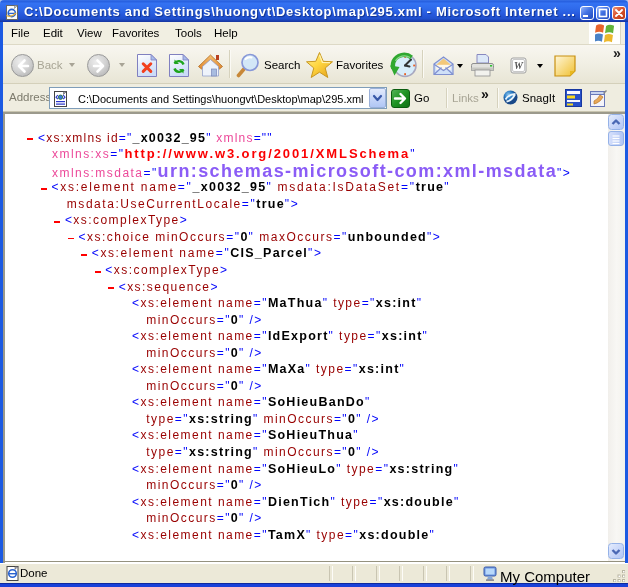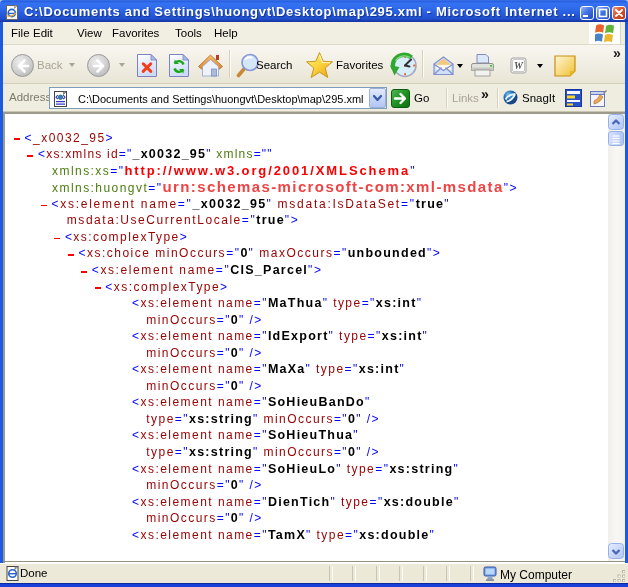--- a/index.html
+++ b/index.html
@@ -35,35 +35,35 @@
 #addr-box{left:49px;top:87px;width:338px;height:22px;background:#fff;border:1px solid #7f9db9;box-sizing:border-box}
 #addr-text{left:78px;top:93px;font-size:11px;color:#000;white-space:nowrap}
 #addr-drop{left:369px;top:88px;width:17px;height:20px;background:linear-gradient(180deg,#e2eafc 0%,#c8d7f9 50%,#b0c6f4 100%);border:1px solid #9ab0d8;border-radius:2px;box-sizing:border-box}
 #go-btn{left:391px;top:89px;width:19px;height:19px;border-radius:3px;background:linear-gradient(135deg,#52b356 0%,#1e9222 50%,#0e7013 100%);border:1px solid #0a5c0e;box-sizing:border-box}
 
 #content-frame{left:3px;top:112px;width:622px;height:451px;background:#fff;border-top:2px solid #9c9a8c;border-left:2px solid #9c9a8c;box-sizing:border-box}
 #content{left:5px;top:114px;width:603px;height:447px;background:#fff;overflow:hidden}
 #xml{position:absolute;left:0;top:15.6px;width:100%;font-size:12px;line-height:16.55px;letter-spacing:1.45px;white-space:nowrap}
 #xml .m{color:#0004fb}
 #xml .t{color:#990000}
-#xml .ns{color:#4d7c0f}
+#xml .ns{color:#ec4899}
 #xml .v{color:#000;font-weight:bold;font-size:12.5px;letter-spacing:1.25px}
-#xml .nsv{color:#ef4444;font-weight:bold;font-size:15px;letter-spacing:1.4px}
+#xml .nsv{color:#8b5cf6;font-weight:bold;font-size:18px;letter-spacing:1.4px}
 #xml .nsv2{color:#fb0002;font-weight:bold;font-size:13px;letter-spacing:1.9px}
 #xml .b{display:inline-block;width:10.6px;height:8px;position:relative}
 #xml .b i{position:absolute;left:0;top:4.8px;width:6px;height:1.8px;background:#f00}
 #xml div{height:16.55px}
 
 #sbar{left:608px;top:114px;width:17px;height:447px;background:linear-gradient(90deg,#f1efeb 0%,#f8f7f4 50%,#f4f2ed 100%)}
 .sbtn{position:absolute;left:0px;width:16px;height:15.5px;border-radius:3.5px;background:linear-gradient(135deg,#e4ecfd 0%,#c8d6f9 55%,#b2c6f5 100%);border:1px solid #95b2e8;box-sizing:border-box}
 #sthumb{position:absolute;left:0px;top:17px;width:16px;height:15px;border-radius:3px;background:linear-gradient(90deg,#d5dffb 0%,#c4d3f8 50%,#b0c4f4 100%);border:1px solid #95b2e8;box-sizing:border-box}
 
 #statusbar{left:0px;top:563px;width:628px;height:20px;background:#ece9d8;border-top:1px solid #fff;box-sizing:border-box}
 #status-done{left:20px;top:567px;font-size:11.5px;color:#000}
-#status-mc{left:500px;top:568px;font-size:12px;color:#000}
+#status-mc{left:500px;top:568px;font-size:15px;color:#000}
 .stick{position:absolute;top:566px;width:2px;height:15px;border-left:1px solid #c9c5b2;border-right:1px solid #fdfcf8}
 </style></head>
 <body>
 <div class="abs" id="corner-bg"></div>
 <div class="abs" id="titlebar"></div>
 <div class="abs" id="title-text">C:\Documents and Settings\huongvt\Desktop\map\295.xml - Microsoft Internet ...</div>
 <div class="abs winbtn" id="btn-min">
     <svg width="12" height="12" viewBox="0 0 12 12">
       <rect x="2" y="8" width="5" height="2" fill="#fff"></rect>
     </svg>
@@ -83,21 +83,21 @@
       <path d="M9.5 0.5 h3 l-3 3 z" fill="#b8c2cc" stroke="#666" stroke-width="0.5"></path>
       <circle cx="6.8" cy="8" r="3.6" fill="none" stroke="#2a63cf" stroke-width="1.6"></circle>
       <path d="M3.2 8.4 h7.2" stroke="#2a63cf" stroke-width="1.3"></path>
       <path d="M1.5 10.5 q4.5 2.5 9.5 -2.5" stroke="#e8b23a" stroke-width="1.2" fill="none"></path>
     </svg></div>
 <div class="abs" id="bord-l"></div>
 <div class="abs" id="bord-r"></div>
 <div class="abs" id="bord-b"></div>
 <div class="abs" id="menubar">
   <span style="left:8px">File</span>
-    <span style="left:30px">Edit</span>
+    <span style="left:40px">Edit</span>
     <span style="left:74px">View</span>
     <span style="left:109px">Favorites</span>
     <span style="left:172px">Tools</span>
     <span style="left:211px">Help</span>
 </div>
 <div class="abs" id="throbber">
     <svg width="24" height="20" viewBox="0 0 24 20" style="position:absolute;left:6px;top:2px">
       <g transform="rotate(4 12 10)">
         <path d="M0.5 2.2 C3 0.4 5.5 0.4 8.5 1.6 L8 9 C5.5 7.8 3 7.8 0 9.6 Z" fill="#e8642c"></path>
         <path d="M10.5 2.0 C13 0.2 15.5 0.2 18.5 1.4 L18 8.8 C15.5 7.6 13 7.6 10 9.4 Z" fill="#62b33a"></path>
@@ -156,21 +156,21 @@
       <path d="M4.5 13.5 V23 H20.5 V13.5 L12.5 6.5 Z" fill="#eef3fb" stroke="#8898c8" stroke-width="0.7"></path>
       <rect x="13.5" y="16" width="5" height="7" fill="#a8bce0" stroke="#7888b8" stroke-width="0.7"></rect>
     </svg></div>
 <div class="tsep" style="left:229px"></div>
 
 <div class="abs" style="left:236px;top:53px"><svg width="24" height="25" viewBox="0 0 24 25">
       <line x1="8" y1="16" x2="2.5" y2="22.5" stroke="#c88838" stroke-width="3.6" stroke-linecap="round"></line>
       <circle cx="14" cy="9.5" r="8" fill="#cfe6f8" fill-opacity="0.9" stroke="#8898d8" stroke-width="1.7"></circle>
       <path d="M9.5 6 a6 6 0 0 1 6 -1.5" stroke="#fff" stroke-width="2" fill="none" stroke-linecap="round"></path>
     </svg></div>
-<div class="tlabel" style="left:256px;top:59px">Search</div>
+<div class="tlabel" style="left:264px;top:59px">Search</div>
 
 <div class="abs" style="left:306px;top:52px"><svg width="27" height="26" viewBox="0 0 27 26">
       <path d="M13.5 0.5 L17.2 9.3 L26.5 9.8 L19.2 16 L21.8 25.5 L13.5 20.2 L5.2 25.5 L7.8 16 L0.5 9.8 L9.8 9.3 Z" fill="url(#gstar)" stroke="#c89820" stroke-width="1"></path>
       <defs>
         <linearGradient id="gstar" x1="0" y1="0" x2="0.8" y2="1">
           <stop offset="0" stop-color="#fff0a0"></stop>
           <stop offset="0.5" stop-color="#ffd740"></stop>
           <stop offset="1" stop-color="#e8a820"></stop>
         </linearGradient>
       </defs>
@@ -275,30 +275,30 @@
 <div class="abs" style="left:590px;top:89px"><svg width="19" height="18" viewBox="0 0 19 18">
       <rect x="0.5" y="2.5" width="14" height="15" fill="#f4f4fa" stroke="#6878b8"></rect>
       <rect x="0.5" y="2.5" width="14" height="3" fill="#c8d4f0" stroke="#6878b8"></rect>
       <path d="M4 12 q4 -2 6 -6 l3 2 q-2 4 -6 6 l-3 1 z" fill="#e8a858" stroke="#b87828" stroke-width="0.7"></path>
       <path d="M13 4 l3 -3 1 1 -3 3 z" fill="#888"></path>
     </svg></div>
 
 <div class="abs" id="content-frame"></div>
 <div class="abs" id="content">
 <div id="xml">
-<div><span class="b" style="margin-left:9px"><i></i></span><span class="m">&lt;</span><span class="t">_x0032_95</span><span class="m">&gt;</span></div>
 <div style="letter-spacing:1.2px"><span class="b" style="margin-left:22.4px"><i></i></span><span class="m">&lt;</span><span class="t">xs:xmlns</span> <span class="t">id</span><span class="m">="</span><span class="v">_x0032_95</span><span class="m">"</span> <span class="ns">xmlns</span><span class="m">=""</span></div>
 <div style="padding-left:47px"><span class="ns">xmlns:xs</span><span class="m">="</span><span class="nsv2">http://www.w3.org/2001/XMLSchema</span><span class="m">"</span></div>
-<div style="padding-left:47px"><span class="ns">xmlns:huongvt</span><span class="m">="</span><span class="nsv">urn:schemas-microsoft-com:xml-msdata</span><span class="m">"&gt;</span></div>
+<div style="padding-left:47px"><span class="ns">xmlns:msdata</span><span class="m">="</span><span class="nsv">urn:schemas-microsoft-com:xml-msdata</span><span class="m">"&gt;</span></div>
 <div style="letter-spacing:1.75px"><span class="b" style="margin-left:35.8px"><i></i></span><span class="m">&lt;</span><span class="t">xs:element</span> <span class="t">name</span><span class="m">="</span><span class="v">_x0032_95</span><span class="m">"</span> <span class="t">msdata:IsDataSet</span><span class="m">="</span><span class="v">true</span><span class="m">"</span></div>
 <div style="padding-left:61.8px;letter-spacing:1.55px"><span class="t">msdata:UseCurrentLocale</span><span class="m">="</span><span class="v">true</span><span class="m">"&gt;</span></div>
 <div><span class="b" style="margin-left:49.3px"><i></i></span><span class="m">&lt;</span><span class="t">xs:complexType</span><span class="m">&gt;</span></div>
 <div style="letter-spacing:1.5px"><span class="b" style="margin-left:62.8px"><i></i></span><span class="m">&lt;</span><span class="t">xs:choice</span> <span class="t">minOccurs</span><span class="m">="</span><span class="v">0</span><span class="m">"</span> <span class="t">maxOccurs</span><span class="m">="</span><span class="v">unbounded</span><span class="m">"&gt;</span></div>
 <div style="letter-spacing:1.6px"><span class="b" style="margin-left:76.2px"><i></i></span><span class="m">&lt;</span><span class="t">xs:element</span> <span class="t">name</span><span class="m">="</span><span class="v">CIS_Parcel</span><span class="m">"&gt;</span></div>
 <div><span class="b" style="margin-left:89.7px"><i></i></span><span class="m">&lt;</span><span class="t">xs:complexType</span><span class="m">&gt;</span></div>
+<div><span class="b" style="margin-left:103.1px"><i></i></span><span class="m">&lt;</span><span class="t">xs:sequence</span><span class="m">&gt;</span></div>
 <div style="padding-left:127.1px"><span class="m">&lt;</span><span class="t">xs:element</span> <span class="t">name</span><span class="m">="</span><span class="v">MaThua</span><span class="m">"</span> <span class="t">type</span><span class="m">="</span><span class="v">xs:int</span><span class="m">"</span></div>
 <div style="padding-left:141.3px"><span class="t">minOccurs</span><span class="m">="</span><span class="v">0</span><span class="m">"</span> <span class="m">/&gt;</span></div>
 <div style="padding-left:127.1px"><span class="m">&lt;</span><span class="t">xs:element</span> <span class="t">name</span><span class="m">="</span><span class="v">IdExport</span><span class="m">"</span> <span class="t">type</span><span class="m">="</span><span class="v">xs:int</span><span class="m">"</span></div>
 <div style="padding-left:141.3px"><span class="t">minOccurs</span><span class="m">="</span><span class="v">0</span><span class="m">"</span> <span class="m">/&gt;</span></div>
 <div style="padding-left:127.1px"><span class="m">&lt;</span><span class="t">xs:element</span> <span class="t">name</span><span class="m">="</span><span class="v">MaXa</span><span class="m">"</span> <span class="t">type</span><span class="m">="</span><span class="v">xs:int</span><span class="m">"</span></div>
 <div style="padding-left:141.3px"><span class="t">minOccurs</span><span class="m">="</span><span class="v">0</span><span class="m">"</span> <span class="m">/&gt;</span></div>
 <div style="padding-left:127.1px"><span class="m">&lt;</span><span class="t">xs:element</span> <span class="t">name</span><span class="m">="</span><span class="v">SoHieuBanDo</span><span class="m">"</span></div>
 <div style="padding-left:141.3px"><span class="t">type</span><span class="m">="</span><span class="v">xs:string</span><span class="m">"</span> <span class="t">minOccurs</span><span class="m">="</span><span class="v">0</span><span class="m">"</span> <span class="m">/&gt;</span></div>
 <div style="padding-left:127.1px"><span class="m">&lt;</span><span class="t">xs:element</span> <span class="t">name</span><span class="m">="</span><span class="v">SoHieuThua</span><span class="m">"</span></div>
 <div style="padding-left:141.3px"><span class="t">type</span><span class="m">="</span><span class="v">xs:string</span><span class="m">"</span> <span class="t">minOccurs</span><span class="m">="</span><span class="v">0</span><span class="m">"</span> <span class="m">/&gt;</span></div>

